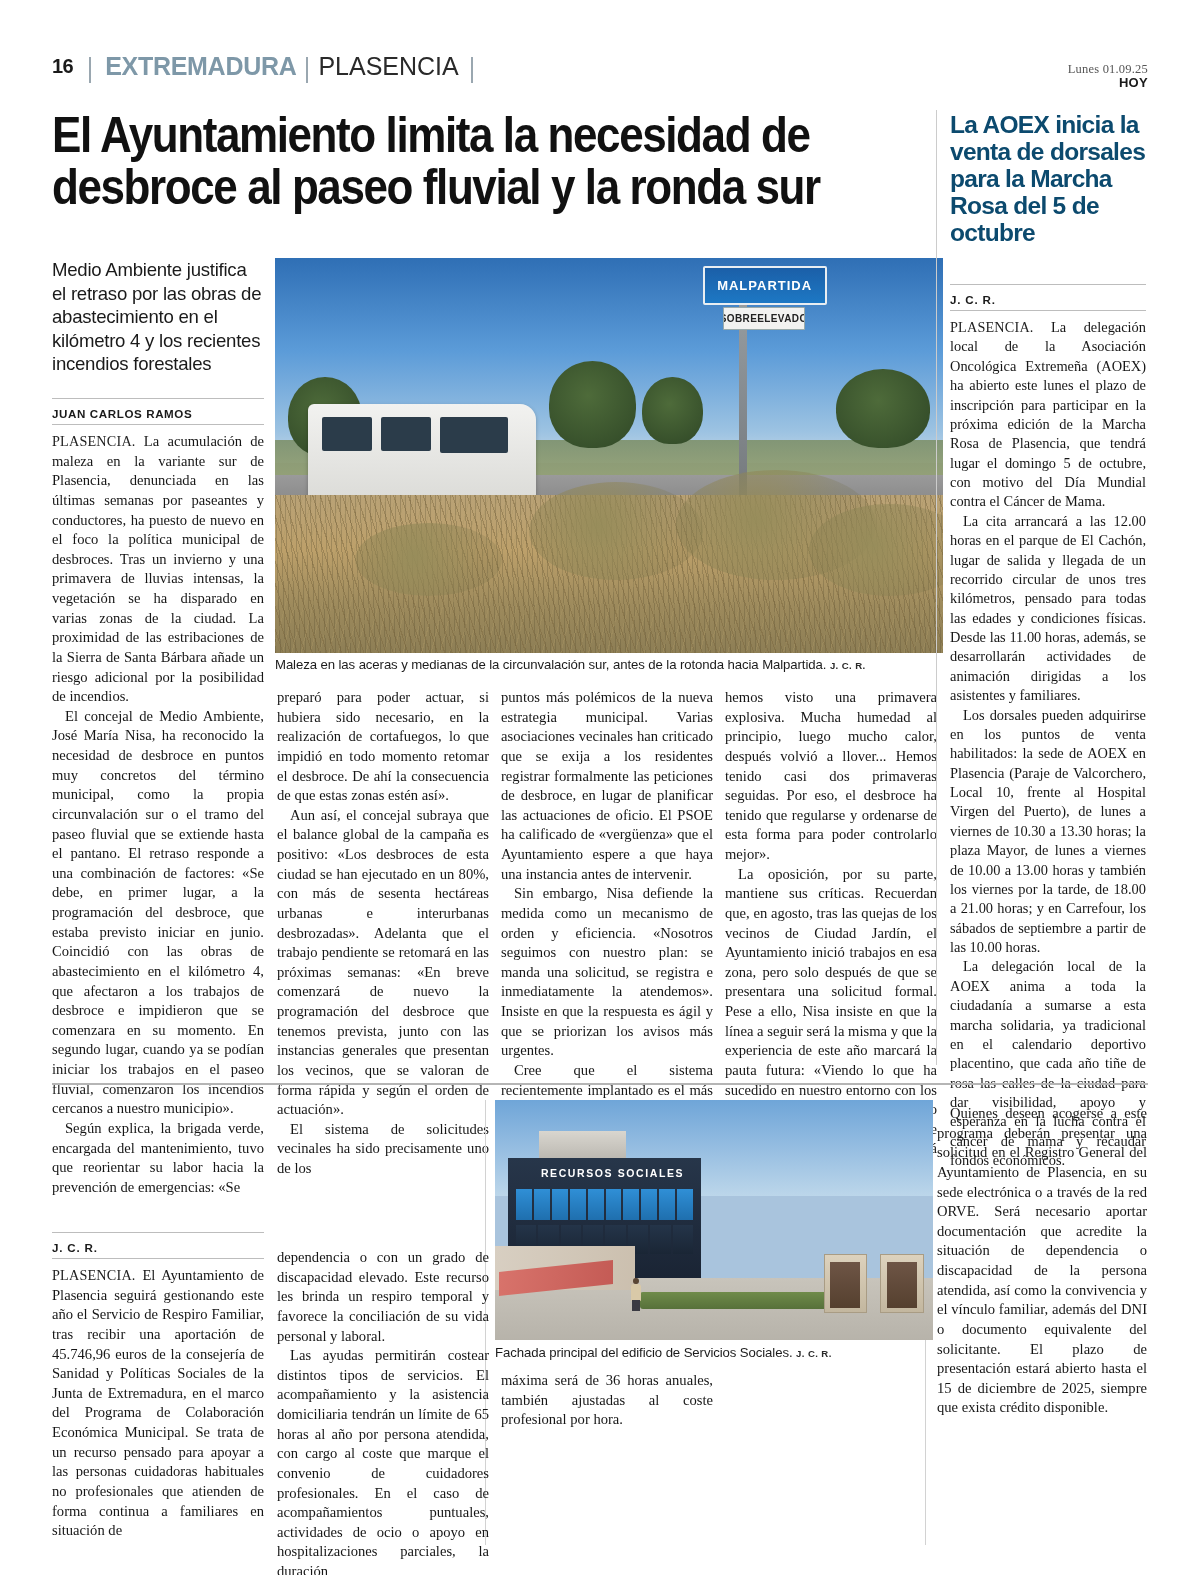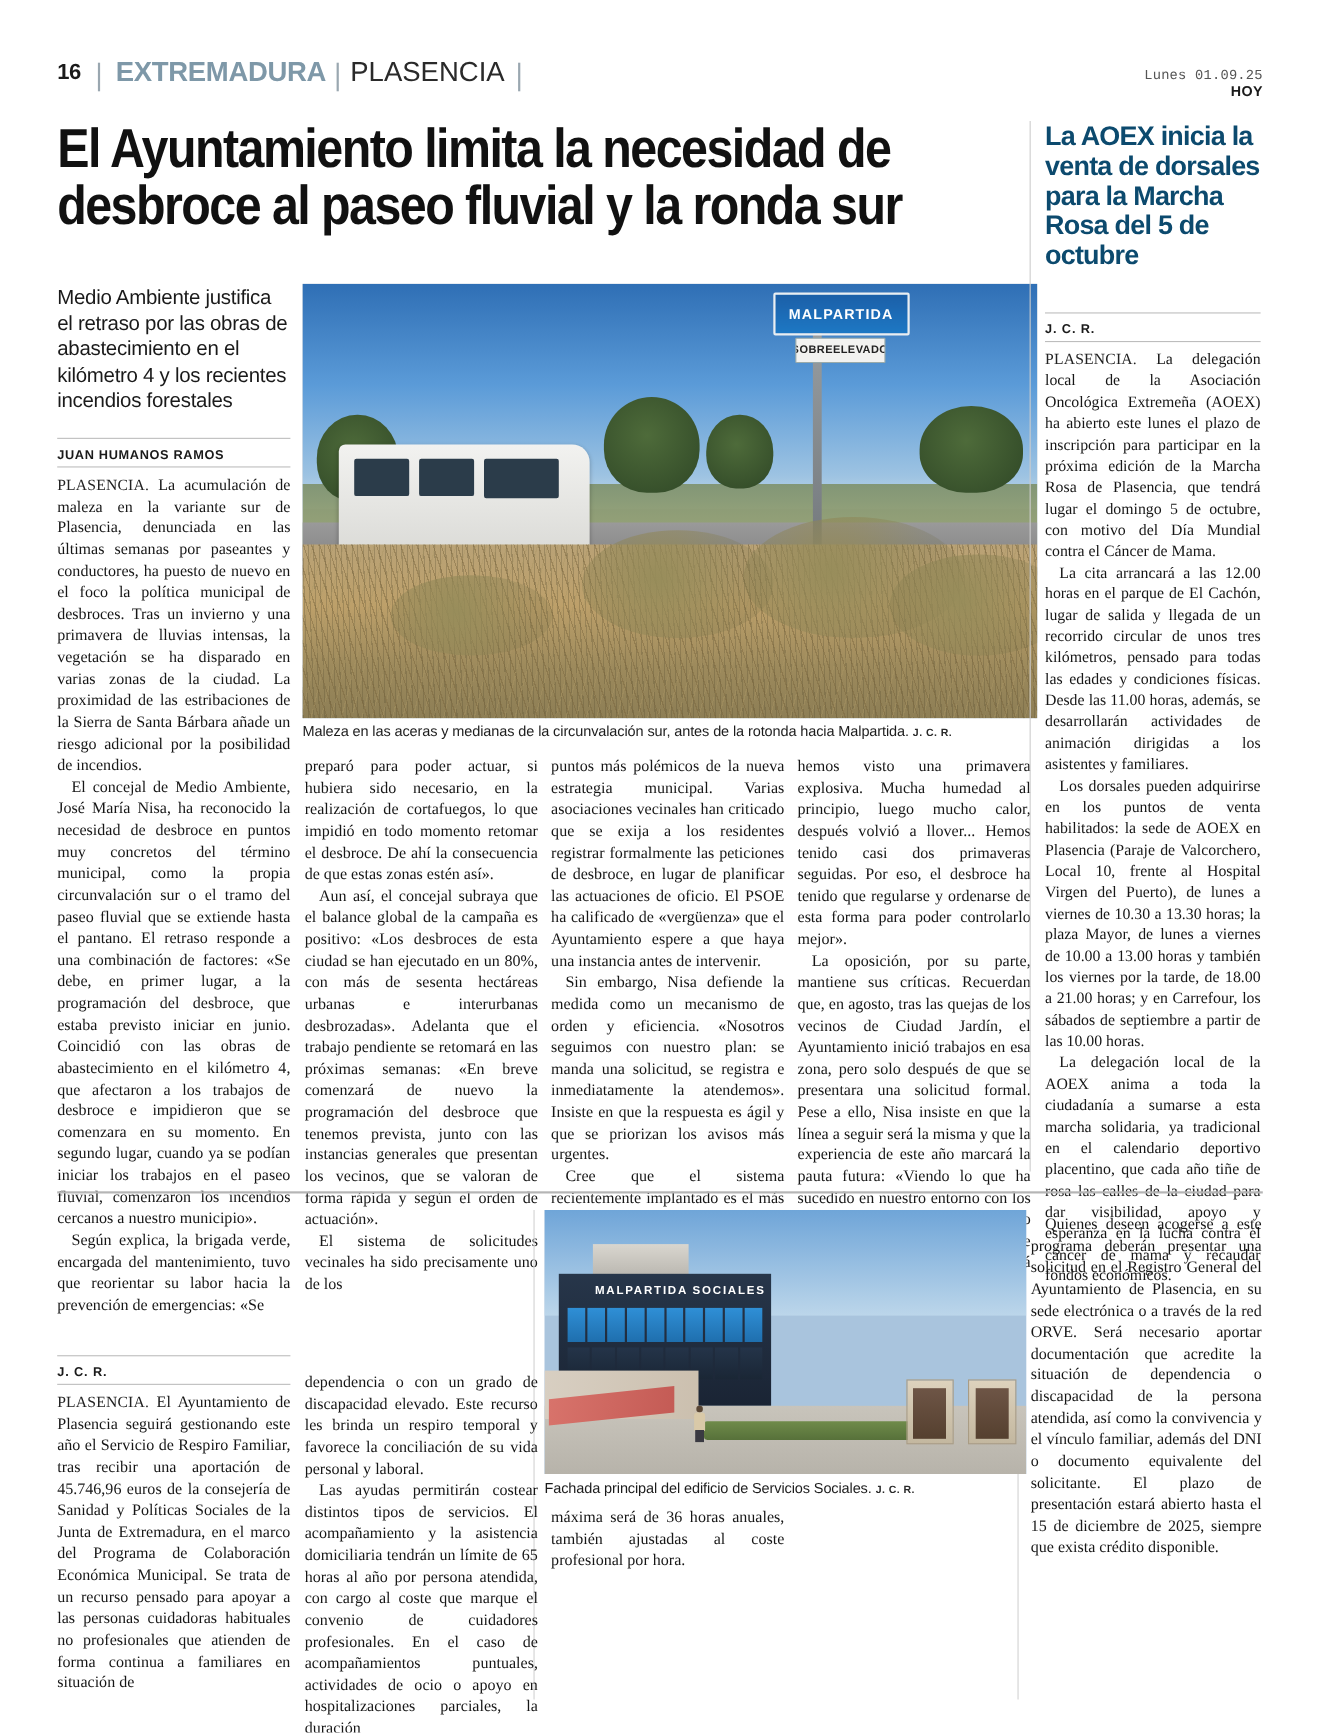--- a/index.html
+++ b/index.html
@@ -68,21 +68,21 @@
     font-weight: normal;
     font-size: 25px;
     letter-spacing: 0px;
     color: #2a2a2a;
   }
   .masthead-right {
     text-align: right;
     line-height: 1.15;
   }
   .date-line {
-    font-family: Liberation Mono, monospace;
+    font-family: Liberation Serif, serif;
     font-size: 12.5px;
     color: #555;
     letter-spacing: 0.2px;
   }
   .brand {
     font-family: "Liberation Sans", sans-serif;
     font-size: 13px;
     font-weight: bold;
     color: #1a1a1a;
     letter-spacing: 0.3px;
@@ -357,21 +357,21 @@
     </div>
     <div class="masthead-right">
       <div class="date-line">Lunes 01.09.25</div>
       <div class="brand">HOY</div>
     </div>
   </div>
 
   <div class="headline-main">El Ayuntamiento limita la necesidad de desbroce al paseo fluvial y la ronda sur</div>
 
   <div class="standfirst">Medio Ambiente justifica el retraso por las obras de abastecimiento en el kilómetro 4 y los recientes incendios forestales</div>
-  <div class="byline">JUAN HUMANOS RAMOS</div>
+  <div class="byline">JUAN CARLOS RAMOS</div>
   <div class="byline-rule-bottom"></div>
 
   <div class="photo1">
     <div class="sky1"></div>
     <div class="hill1"></div>
     <div class="tree1" style="left:2%; top:30%; width:11%; height:20%;"></div>
     <div class="tree1" style="left:41%; top:26%; width:13%; height:22%;"></div>
     <div class="tree1" style="left:55%; top:30%; width:9%; height:17%;"></div>
     <div class="tree1" style="left:84%; top:28%; width:14%; height:20%;"></div>
     <div class="road1"></div>
@@ -454,21 +454,21 @@
   <div class="byline-2">J. C. R.</div>
   <div class="byline-2-rule"></div>
 
   <div class="vline-2" style="left:485px; top:1100px; height:445px;"></div>
   <div class="vline-2" style="left:925px; top:1100px; height:445px;"></div>
 
   <div class="photo2">
     <div class="sky2"></div>
     <div class="bldgTop"></div>
     <div class="bldgA">
-      <div class="sign-txt" style="left:17%; top:8%; font-size:10.5px;">MALPARTIDA SOCIALES</div>
+      <div class="sign-txt" style="left:17%; top:8%; font-size:10.5px;">RECURSOS SOCIALES</div>
       <div class="winrow" style="left:4%; top:26%; width:92%; height:26%;">
         <div class="win"></div>
           <div class="win"></div>
         <div class="win"></div>
           <div class="win"></div>
         <div class="win"></div>
           <div class="win"></div>
         <div class="win"></div>
           <div class="win"></div>
         <div class="win"></div>

